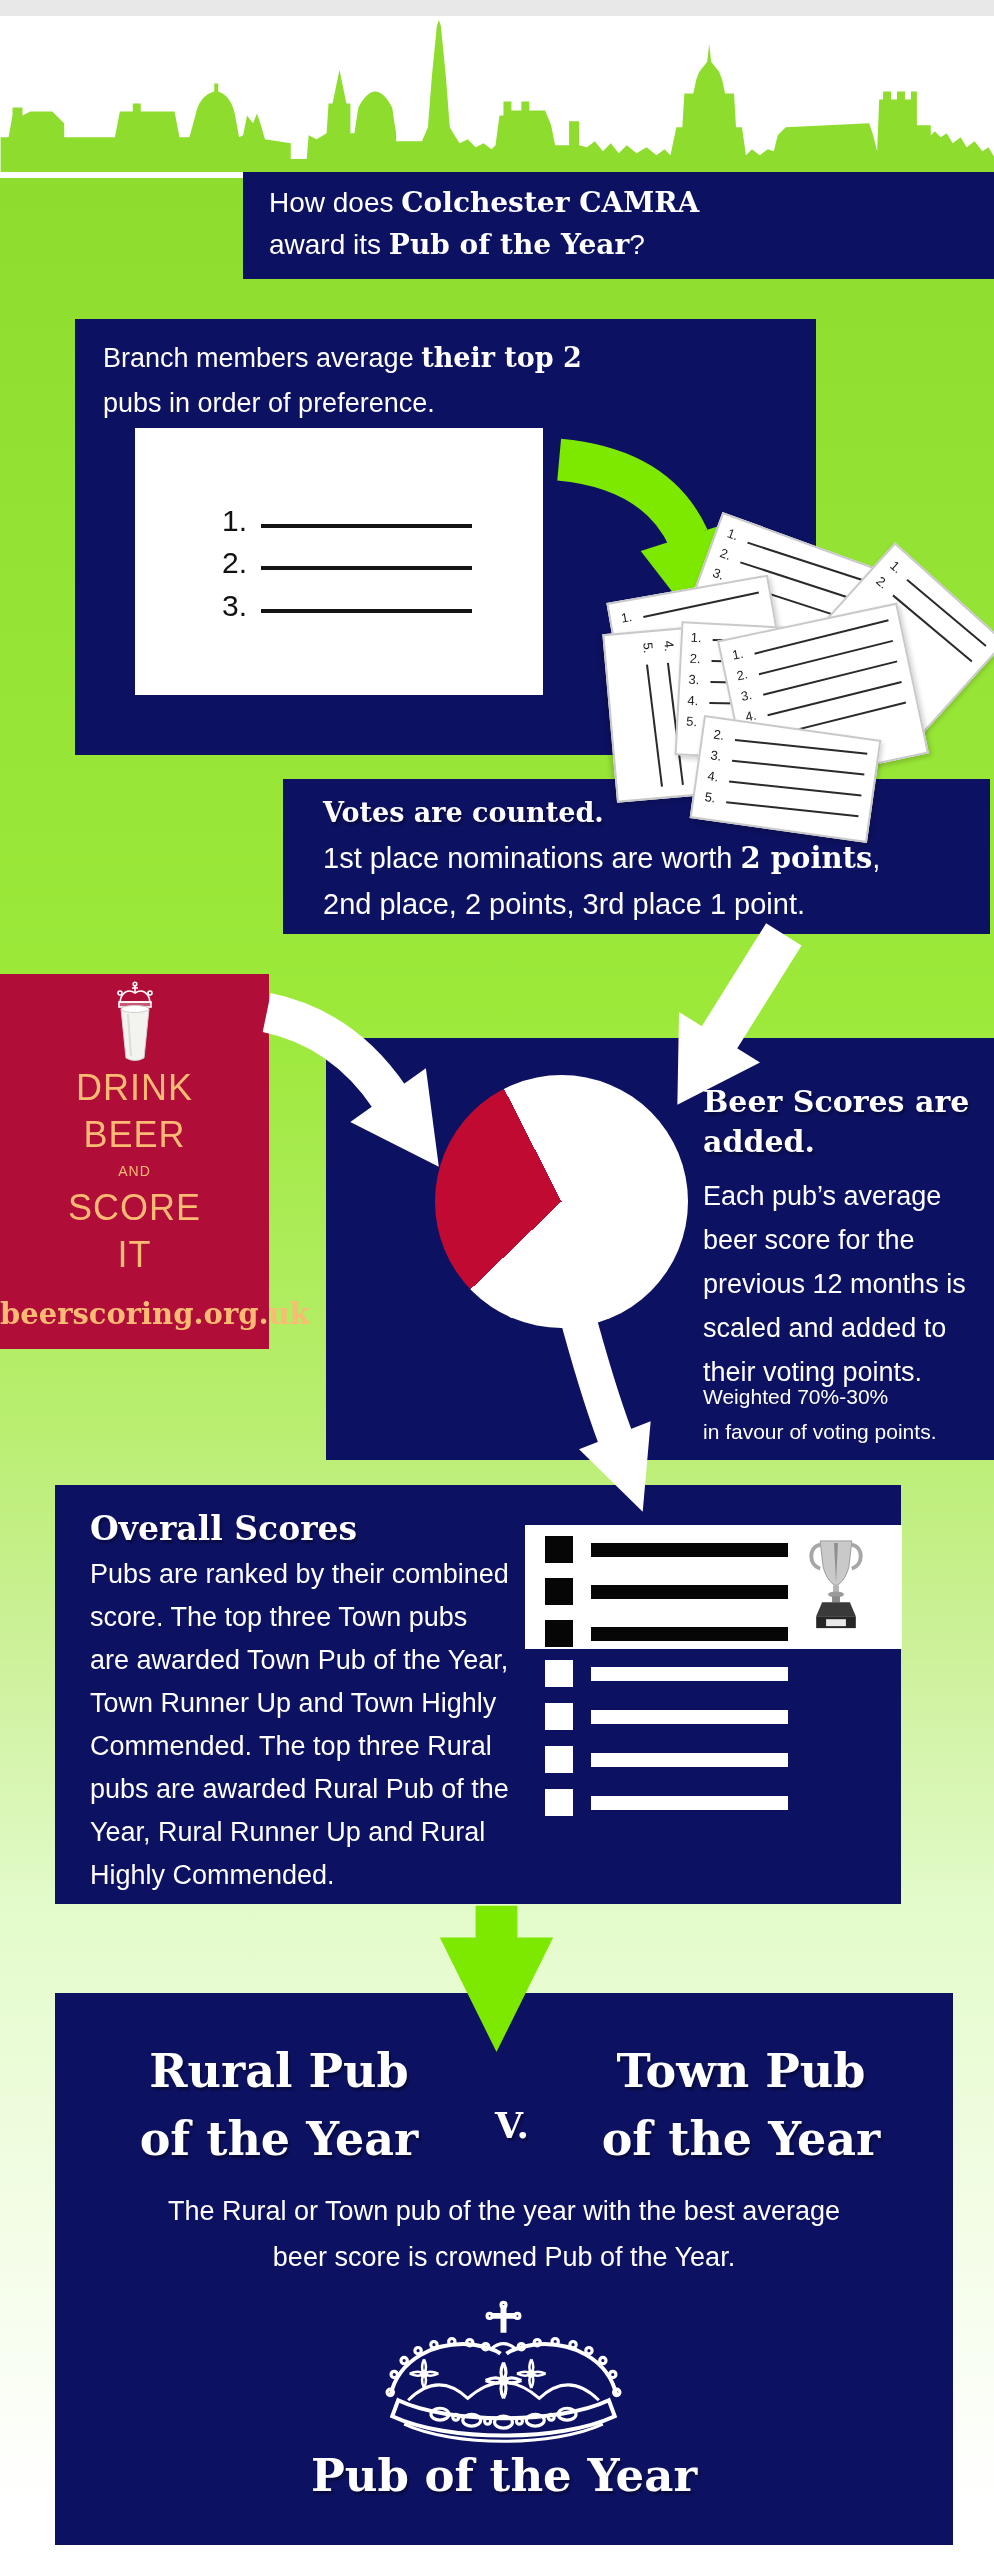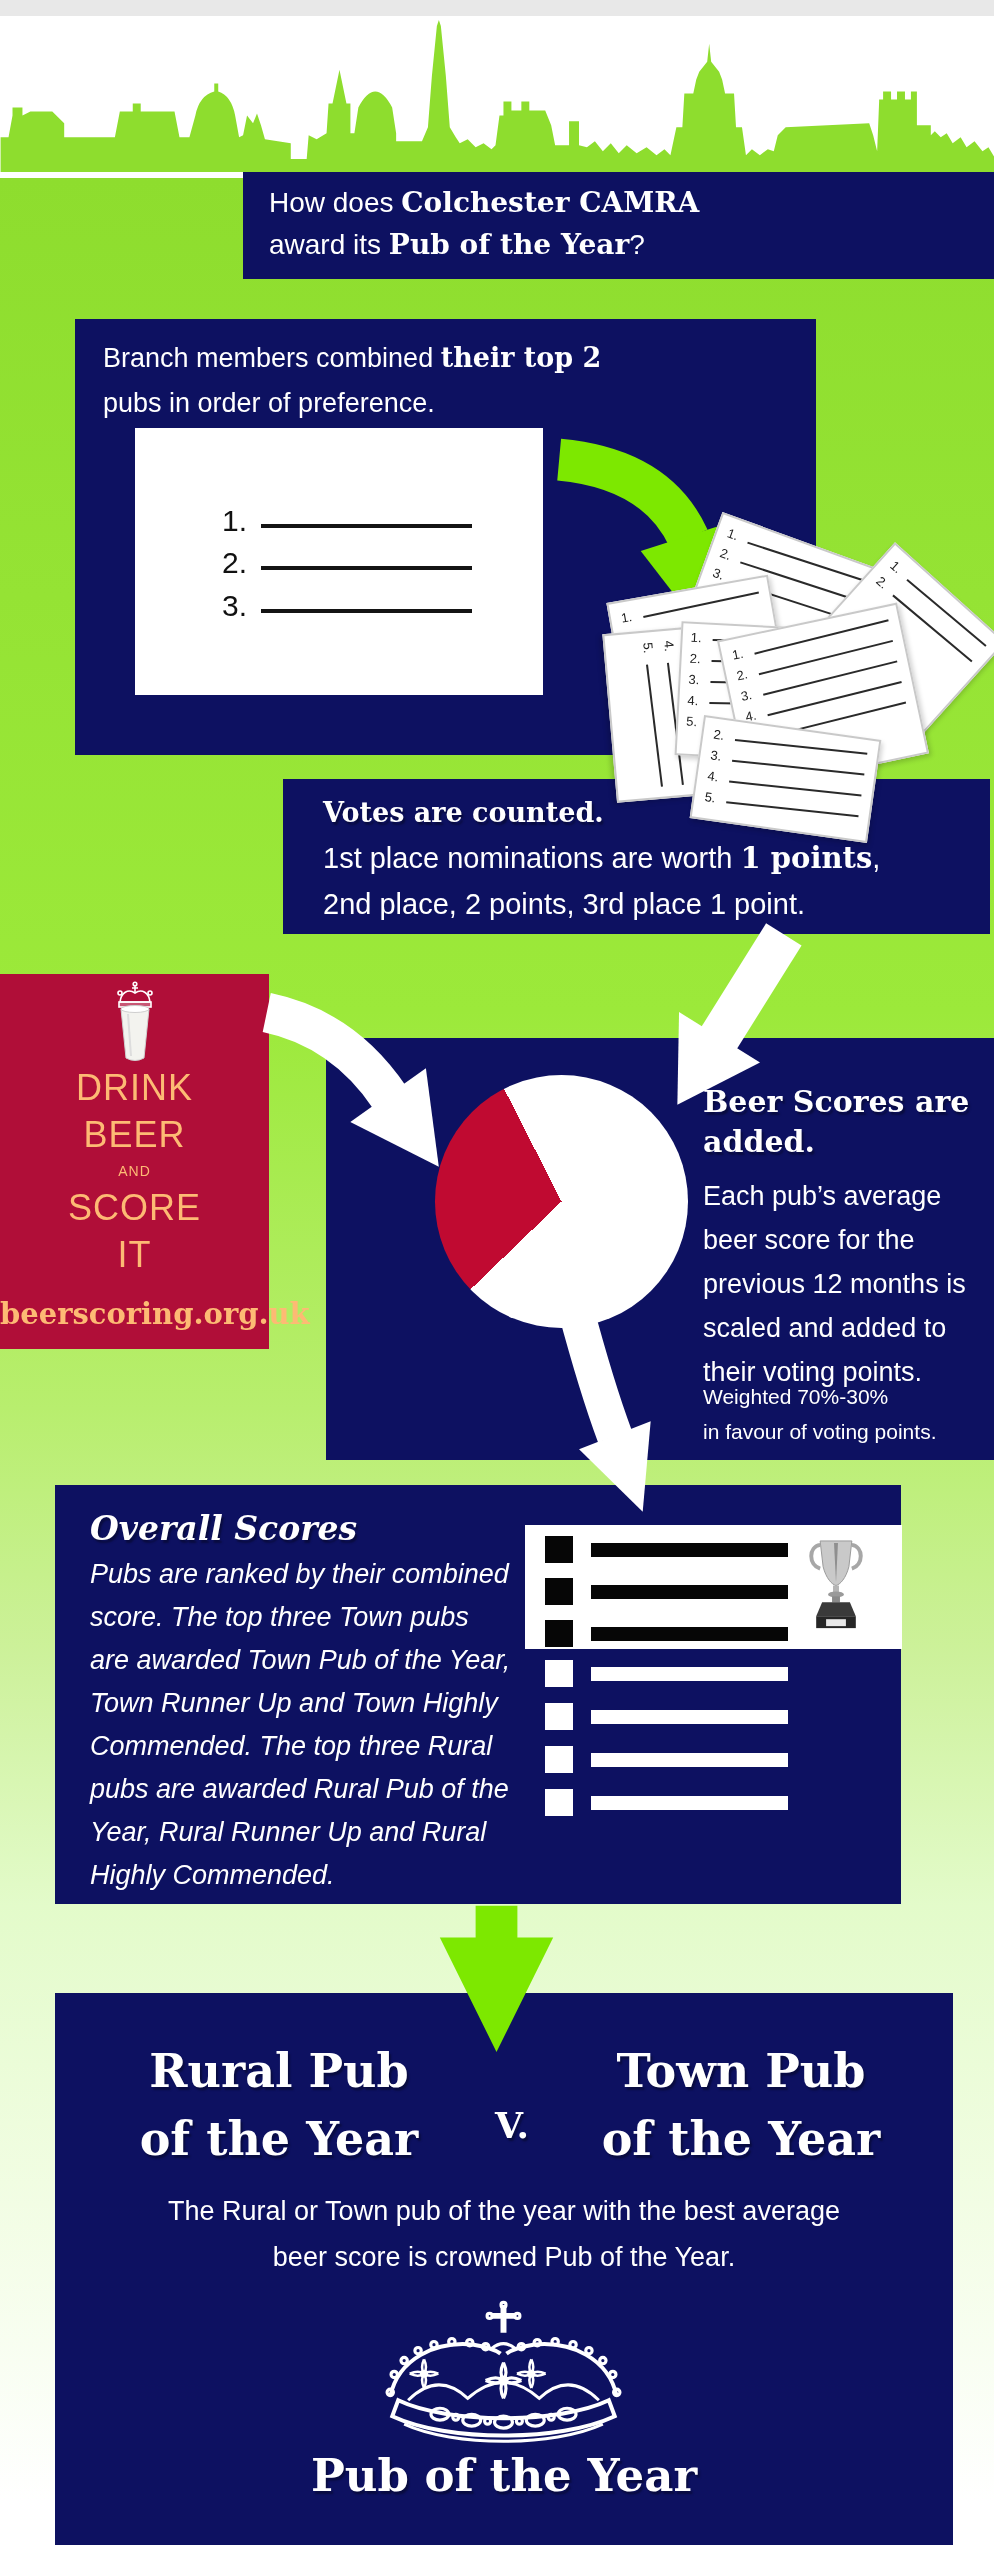--- a/index.html
+++ b/index.html
@@ -55,21 +55,21 @@
   #pie{position:absolute;left:109px;top:37px;width:253px;height:253px;border-radius:50%;
        background:conic-gradient(from 226deg,#c00a31 0deg 107deg,#ffffff 107deg 360deg);}
   #beer-text{position:absolute;left:377px;top:44px;width:290px;color:#fff;}
   .beer-title{font-size:30px;line-height:40px;}
   .beer-line{font-size:27px;line-height:44px;}
   .beer-note{font-size:21px;line-height:35px;}
   #beer-body{margin-top:12px;}
   #beer-notes{position:absolute;left:0;top:297px;width:100%;}
 
   
-  #overall-box{left:55px;top:1469px;width:846px;height:419px;font-style:italic;}
+  #overall-box{left:55px;top:1469px;width:846px;height:419px;}
   #overall-title{position:absolute;left:35px;top:24px;font-size:33px;color:#fff;}
   #overall-body{position:absolute;left:35px;top:68px;font-size:27px;line-height:43px;color:#fff;}
   #ranked-card{position:absolute;left:470px;top:40px;width:377px;height:124px;background:#fff;box-sizing:border-box;padding:11px 0 0 20px;}
   .rrow{display:flex;align-items:center;margin-bottom:15px;}
   .rsq{width:28px;height:27px;margin-right:18px;}
   .rbar{width:197px;height:14px;}
   .rrow.dark .rsq,.rrow.dark .rbar{background:#060606;}
   .rrow.light .rsq,.rrow.light .rbar{background:#ffffff;}
   #ranked-rest{position:absolute;left:490px;top:175px;}
   #ranked-rest .rrow{margin-bottom:16px;}
@@ -114,42 +114,42 @@
   </svg>
   <div id="skyline-divider" class="abs"></div>
 
   <div id="title-box" class="abs navy z1">
     <div class="title-line"><span class="sans">How does </span><span class="cooper">Colchester CAMRA</span></div>
     <div class="title-line"><span class="sans">award its </span><span class="cooper">Pub of the Year</span><span class="sans">?</span></div>
   </div>
 
   <div id="nominate-box" class="abs navy z1">
     <div id="nominate-text">
-      <div><span>Branch members combined </span><span class="cooper">their top 2</span></div>
+      <div><span>Branch members average </span><span class="cooper">their top 2</span></div>
       <div>pubs in order of preference.</div>
     </div>
     <div id="ballot-card">
       <div class="ballot-row" style="top:76px;">
           <span class="ballot-num">1.</span>
           <span class="ballot-line"></span>
         </div>
       <div class="ballot-row" style="top:118px;">
           <span class="ballot-num">2.</span>
           <span class="ballot-line"></span>
         </div>
       <div class="ballot-row" style="top:161px;">
           <span class="ballot-num">3.</span>
           <span class="ballot-line"></span>
         </div>
     </div>
   </div>
 
   <div id="votes-box" class="abs navy z1">
     <div id="votes-title" class="cooper shadow">Votes are counted.</div>
-    <div class="votes-line"><span>1st place nominations are worth </span><span class="cooper">1 points</span><span>,</span></div>
+    <div class="votes-line"><span>1st place nominations are worth </span><span class="cooper">2 points</span><span>,</span></div>
     <div class="votes-line">2nd place, 2 points, 3rd place 1 point.</div>
   </div>
 
   <div id="badge" class="abs z1">
     <svg width="76" height="84" viewBox="0 0 76 84" style="margin:6px auto 0;">
       <g stroke="#ffffff" fill="none" stroke-width="1.6">
         <path d="M23,22 C24,13 31,8 38,13 C45,8 52,13 53,22 Z"></path>
         <path d="M38,12 L38,5 M35,8 h6"></path>
         <circle cx="23" cy="13" r="2"></circle>
           <circle cx="38" cy="4" r="1.8"></circle>

